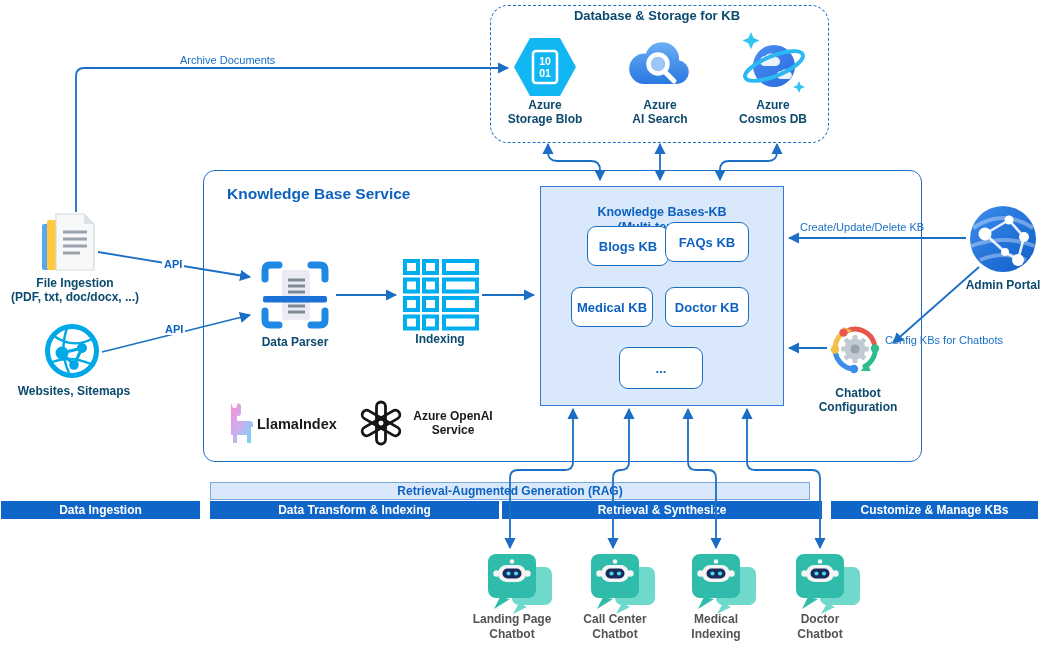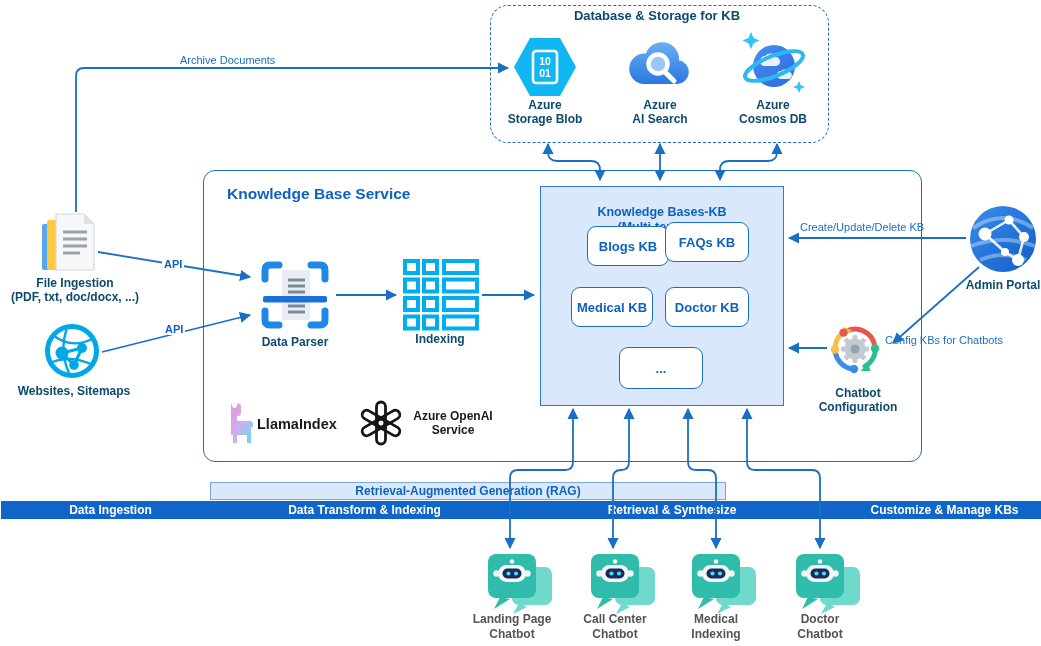--- a/index.html
+++ b/index.html
@@ -6,24 +6,24 @@
   #stage{position:relative;width:1041px;height:646px;background:#fff;overflow:hidden;
          font-family:"Liberation Sans",sans-serif;}
   .abs{position:absolute;}
   
   .service-box{left:203px;top:170px;width:717px;height:290px;border:1.6px solid #1a6fc4;border-radius:12px;z-index:1;}
   .storage-box{left:490px;top:5px;width:337px;height:136px;border:1.6px dashed #1a6fc4;border-radius:18px;z-index:1;}
   .kb-box{left:540px;top:186px;width:242px;height:218px;background:#dae8fc;border:1.4px solid #3579d8;z-index:1;}
   .chip{background:#fff;border:1.6px solid #1a6fc4;border-radius:9px;display:flex;align-items:center;justify-content:center;
         font-weight:bold;font-size:13px;color:#0d62c0;z-index:2;}
   
-  .rag-bar{left:210px;top:482px;width:516px;height:18px;background:#dae8fc;border:1px solid #7ea6d8;box-sizing:border-box;
+  .rag-bar{left:210px;top:482px;width:600px;height:18px;background:#dae8fc;border:1px solid #7ea6d8;box-sizing:border-box;
            display:flex;align-items:center;justify-content:center;font-weight:bold;font-size:12px;color:#0d62c0;z-index:1;}
   .stage-bar{top:501px;height:18px;background:#1065c8;display:flex;align-items:center;justify-content:center;
-             font-weight:bold;font-size:12px;color:#fff;z-index:1;padding-left:10px;}
+             font-weight:bold;font-size:12px;color:#fff;z-index:1;}
   
   .blue-label{font-weight:bold;font-size:12px;color:#0c4a6e;text-align:center;line-height:14px;z-index:4;}
   .title{font-weight:bold;font-size:15.5px;color:#0d62c0;z-index:4;}
   .kb-title{width:100%;text-align:center;font-weight:bold;font-size:12.5px;color:#0d62c0;line-height:15px;padding-top:18px;}
   .edge-label{font-size:11px;color:#1a6fc4;z-index:4;}
   .api-label{font-weight:bold;font-size:11px;color:#0d62c0;background:#fff;padding:0 2px;z-index:4;}
   .gray-label{font-weight:600;font-size:12px;color:#545454;text-align:center;line-height:15px;z-index:4;}
   .black-label{font-weight:bold;color:#1a1a1a;z-index:4;}
   .icon{z-index:2;}
   #wires{left:0;top:0;z-index:3;pointer-events:none;}

